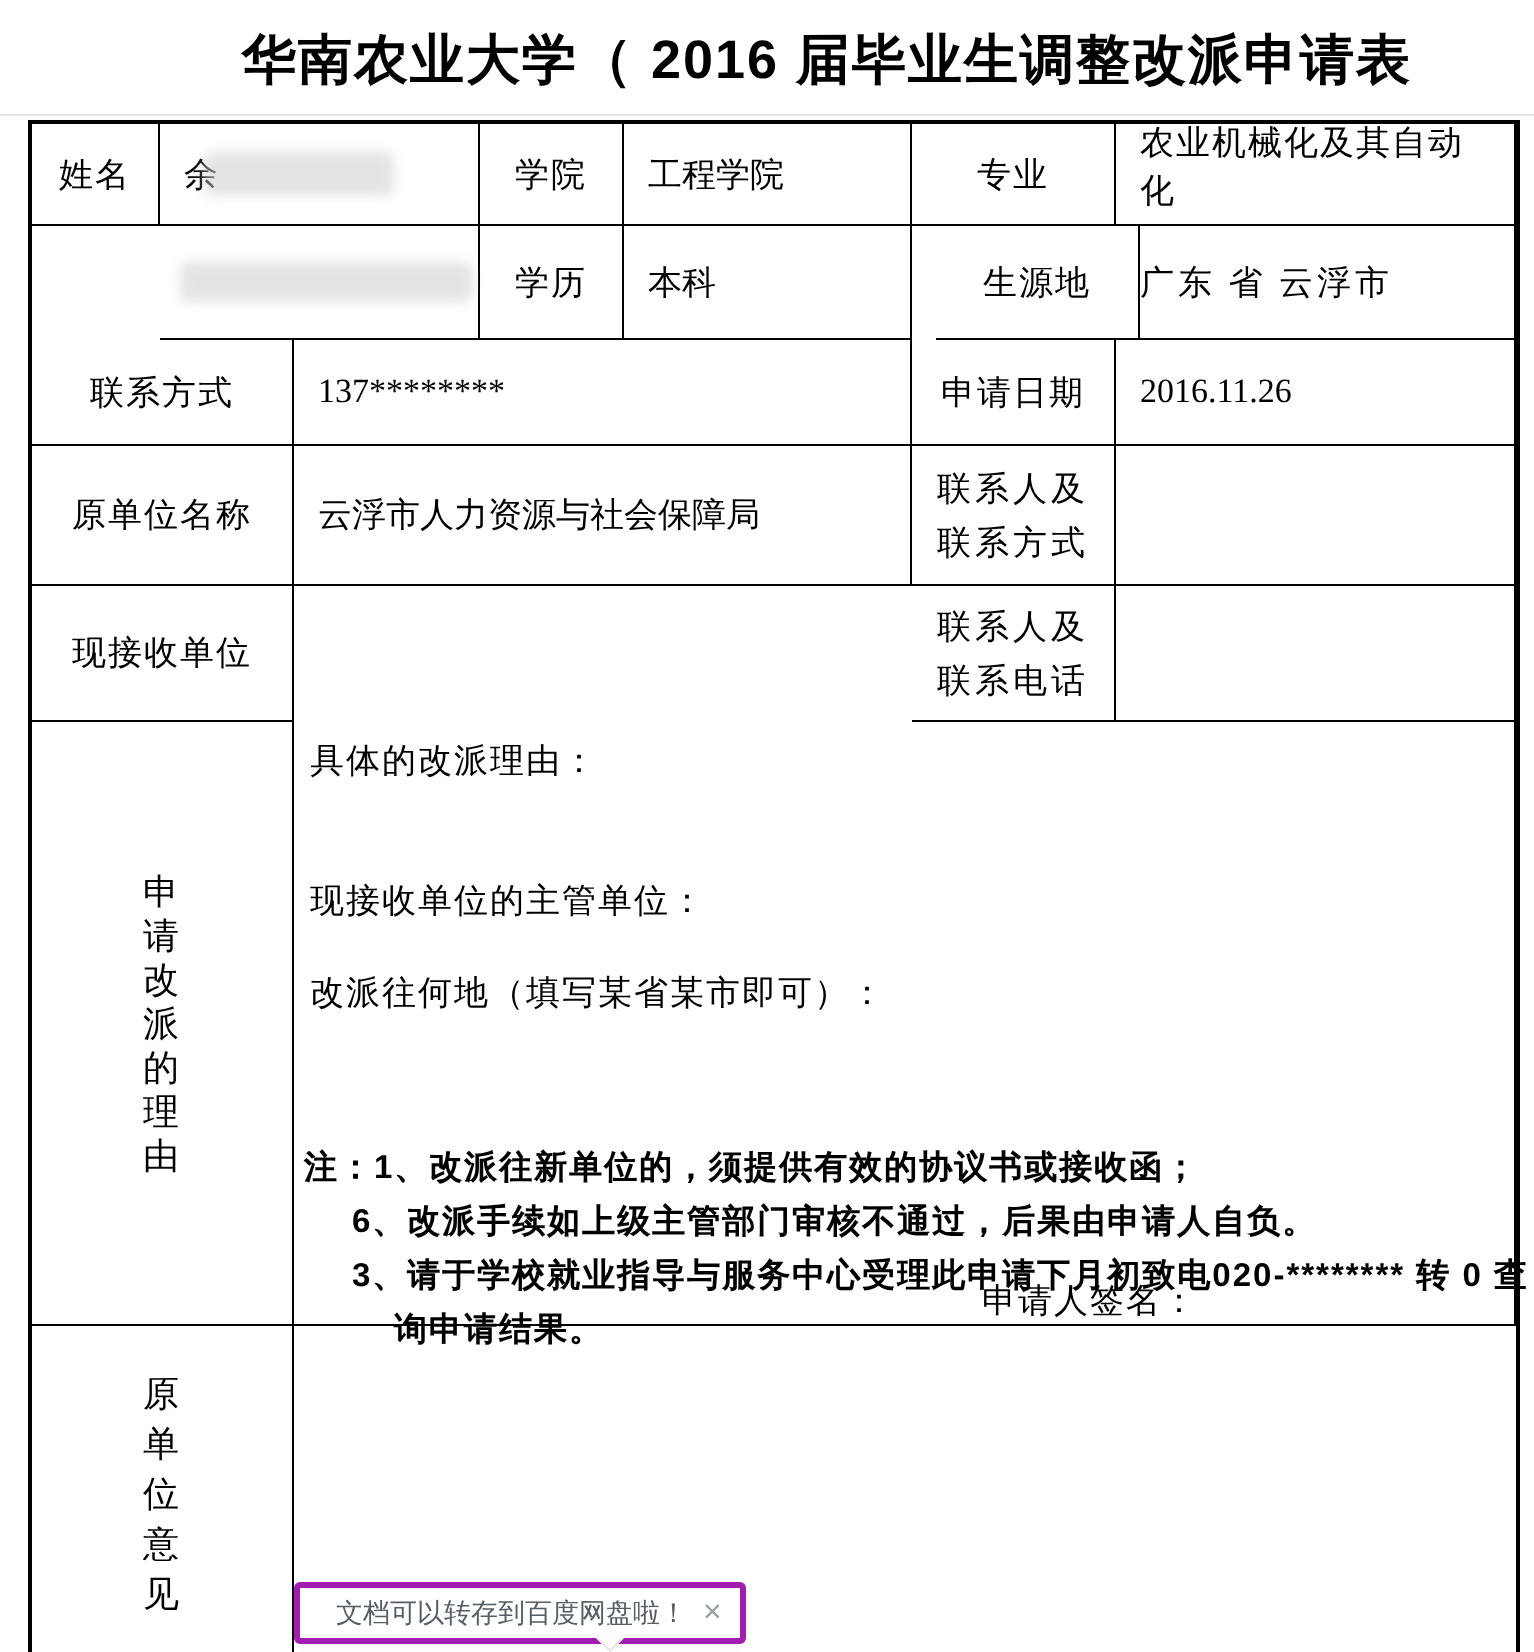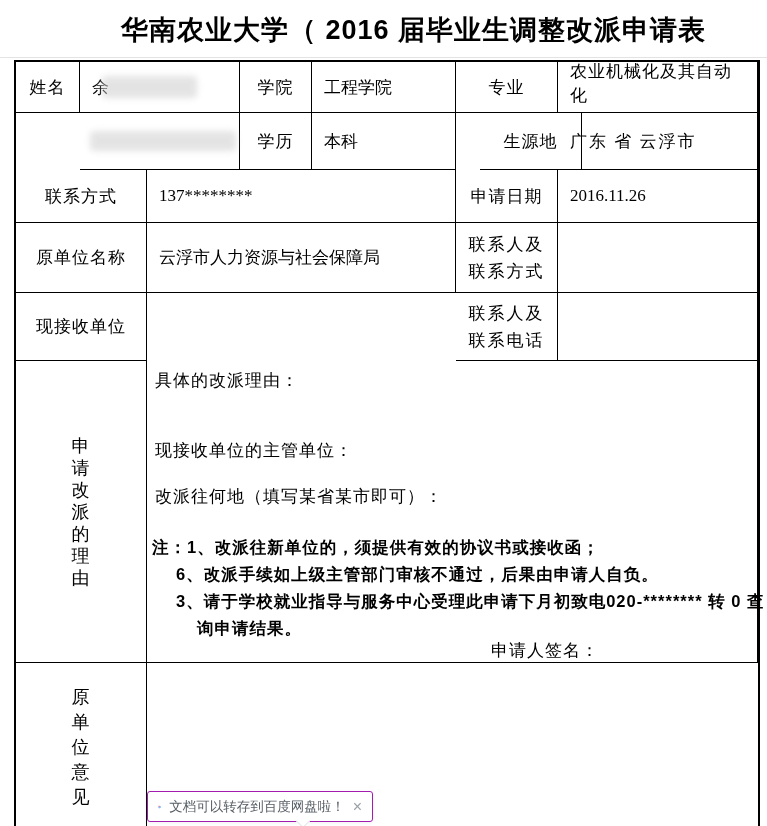--- a/index.html
+++ b/index.html
@@ -14,25 +14,25 @@
   .c{position:absolute;box-sizing:border-box;border-right:1px solid #000;border-bottom:1px solid #000;
      font-size:17px;display:flex;align-items:center;}
   .lab{justify-content:center;text-align:center;letter-spacing:1px;}
   .val{padding-left:12px;}
   .pre{white-space:pre-line;}
   .two{line-height:27px;letter-spacing:2px;}
   .wrapv{align-items:flex-end;line-height:24px;padding:4px 8px 4px 12px;letter-spacing:1px;}
   .vert{justify-content:center;text-align:center;font-size:18px;}
   .body-cell{display:block;position:relative;}
   .rline{position:absolute;font-size:17px;letter-spacing:1px;white-space:nowrap;}
-  .bold-note{font-family:"Liberation Sans","DejaVu Sans",sans-serif;font-weight:700;font-size:16.5px;}
+  .bold-note{font-family:"Liberation Sans","DejaVu Sans",sans-serif;font-weight:700;font-size:16.5px;margin-top:36px;}
   .redact{position:absolute;background:#d2d2d2;filter:blur(3px);opacity:.6;border-radius:4px;}
   .sig{position:absolute;font-size:17px;letter-spacing:1px;}
   .popup{position:absolute;left:147px;top:791px;width:226px;height:31px;background:#fff;
-         border:1px solid #a21caf;border-radius:3px;box-shadow:0 1px 4px rgba(0,0,0,.06);
+         border:3px solid #a21caf;border-radius:3px;box-shadow:0 1px 4px rgba(0,0,0,.06);
          display:flex;align-items:center;padding:0 10px;box-sizing:border-box;gap:8px;
          font-family:"Liberation Sans","DejaVu Sans",sans-serif;z-index:5;}
   .popup-text{font-size:13.5px;color:#565d64;white-space:nowrap;flex:1;}
   .popup-close{font-size:16px;color:#9aa0a6;cursor:pointer;line-height:1;}
   .popup-tail{position:absolute;left:150px;bottom:-5px;width:9px;height:9px;background:#fff;
               border-right:1px solid #e6e6e9;border-bottom:1px solid #e6e6e9;transform:rotate(45deg);}
 </style>
 </head>
 <body>
 
@@ -65,21 +65,21 @@
   <div class="c val" style="left:80px;top:113px;width:160px;height:57px;position:absolute;">
     <span></span>
     <span class="redact" style="left:10px;top:18px;width:146px;height:20px;"></span>
   </div>
   <div class="c lab" style="left:240px;top:113px;width:72px;height:57px;">
       <span>学历</span>
     </div>
   <div class="c val" style="left:312px;top:113px;width:144px;height:57px;">
       <span>本科</span>
     </div>
-  <div class="c lab" style="left:480px;top:113px;width:102px;height:57px;justify-content:center;">
+  <div class="c lab" style="left:468px;top:113px;width:102px;height:57px;justify-content:center;">
       <span>生源地</span>
     </div>
   <div class="c val" style="left:558px;top:113px;width:200px;height:57px;letter-spacing:2px;">
       <span>广东 省 云浮市</span>
     </div>
 
   <div class="c lab" style="left:16px;top:170px;width:131px;height:53px;">
       <span>联系方式</span>
     </div>
   <div class="c val" style="left:147px;top:170px;width:309px;height:53px;">

